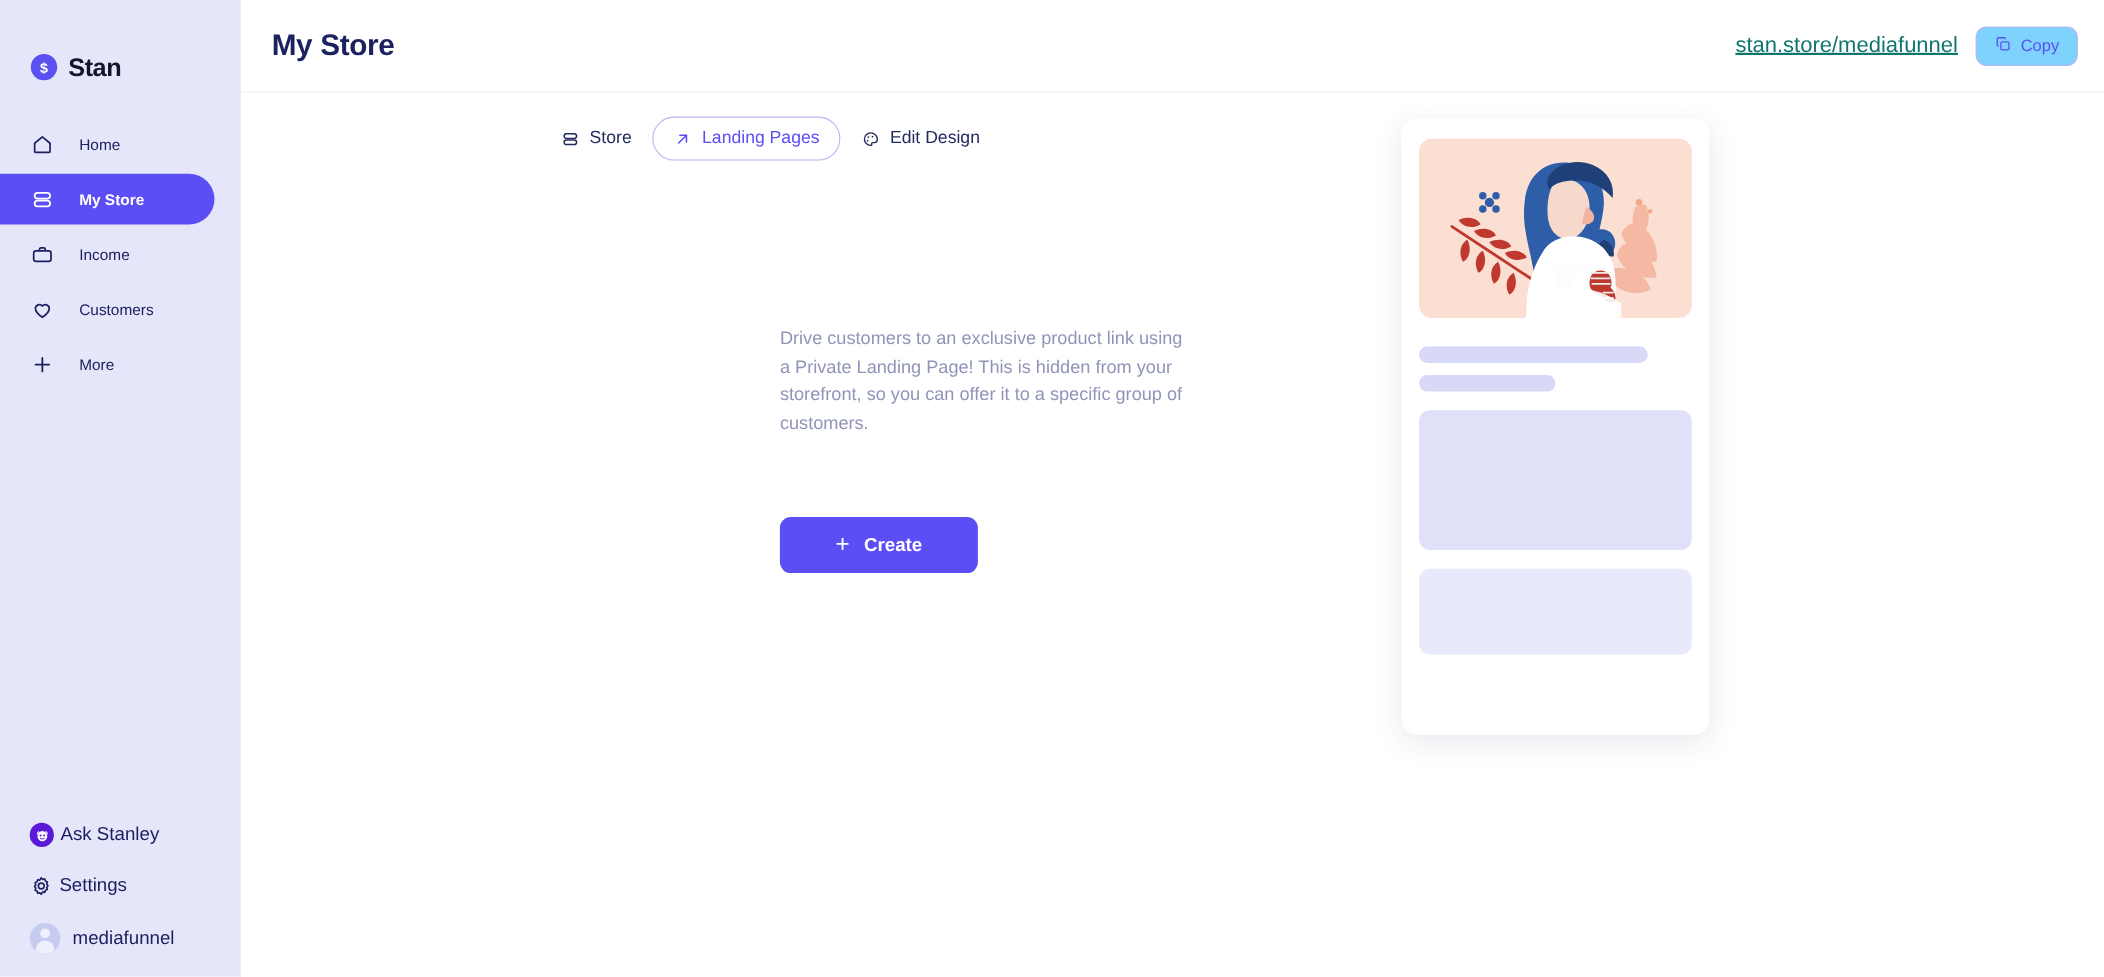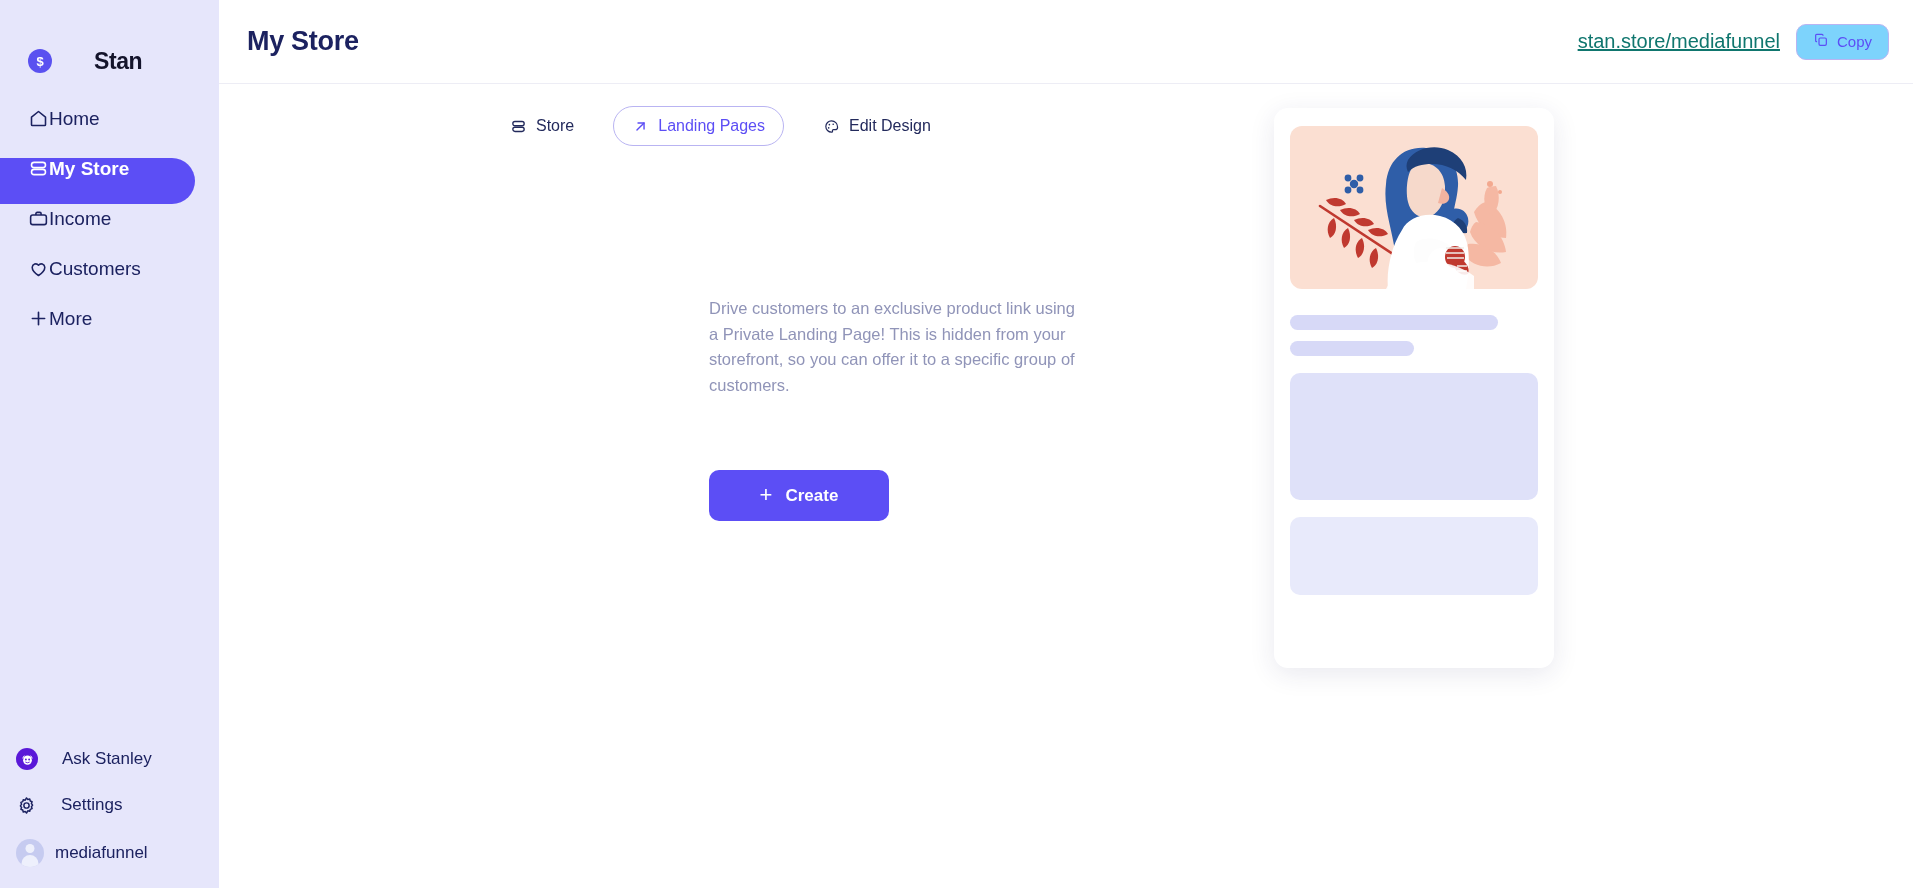--- a/index.html
+++ b/index.html
@@ -27,45 +27,44 @@
   .brand-mark {
     width: 24px; height: 24px; border-radius: 50%;
     background: #5A51F0; color: #fff;
     display: flex; align-items: center; justify-content: center;
     font-size: 13px; font-weight: 700; line-height: 1;
     flex: 0 0 24px;
   }
   .brand-name {
     font-size: 23px; font-weight: 700; color: #14142B;
     letter-spacing: -0.4px;
-    margin-left: 32px;
   }
 
   .nav { margin-top: 24px; }
   .nav-item {
-    display: flex; gap: 0;
+    display: flex; align-items: center; gap: 23px;
     height: 46px; margin: 0 24px 4px 0;
     padding-left: 28px;
     border-radius: 0 40px 40px 0;
     color: #1C2260; cursor: pointer;
-    font-size: 19px; font-weight: 500;
+    font-size: 14px; font-weight: 500;
   }
   .nav-item.active {
     background: #5C4EF5; color: #ffffff; font-weight: 700;
   }
   .nav-item .ic { width: 21px; height: 21px; display:block; flex:0 0 21px; }
   .nav-item .ic svg { display: block; width: 21px; height: 21px; }
 
   .sidebar-bottom {
     position: absolute; left: 0; right: 0; bottom: 0;
     padding-bottom: 10px;
   }
   .bottom-item {
-    display: flex; align-items: center; gap: 24px;
-    height: 46px; padding-left: 16px; cursor: pointer;
+    display: flex; align-items: center; gap: 6px;
+    height: 46px; padding-left: 27px; cursor: pointer;
     color: #1C2260; font-size: 17px; font-weight: 500;
   }
   .stanley-mark {
     width: 22px; height: 22px; border-radius: 50%;
     background: #5A18D8; flex: 0 0 22px;
     display: flex; align-items: center; justify-content: center;
   }
   .avatar {
     width: 28px; height: 28px; border-radius: 50%;
     background: #C6CBF0; flex: 0 0 28px;
@@ -98,21 +97,21 @@
   .copy-btn {
     display: flex; align-items: center; gap: 8px;
     height: 36px; padding: 0 16px;
     border: 1px solid #B9B4F2; border-radius: 10px;
     background: #7dd3fc; color: #5C4EF5;
     font-size: 15px; font-weight: 500; cursor: pointer;
     font-family: "Liberation Sans", sans-serif;
   }
 
   .tabrow {
-    display: flex; align-items: center; gap: 20px;
+    display: flex; align-items: center; gap: 0;
     padding: 22px 16px 0 272px;
   }
   .tab {
     display: flex; align-items: center; gap: 9px;
     height: 40px; padding: 0 18px; border-radius: 22px;
     font-size: 16px; color: #232A5C; cursor: pointer;
     border: 1px solid transparent; background: transparent;
     font-family: "Liberation Sans", sans-serif;
   }
   .tab.active { color: #5C4EF5; border-color: #B9B4F2; font-weight: 500; }

